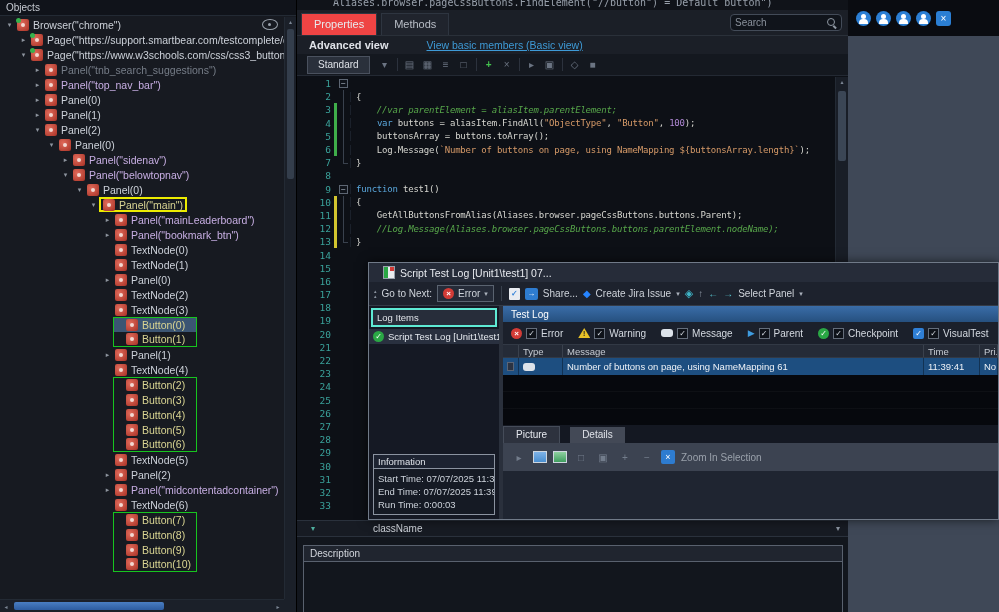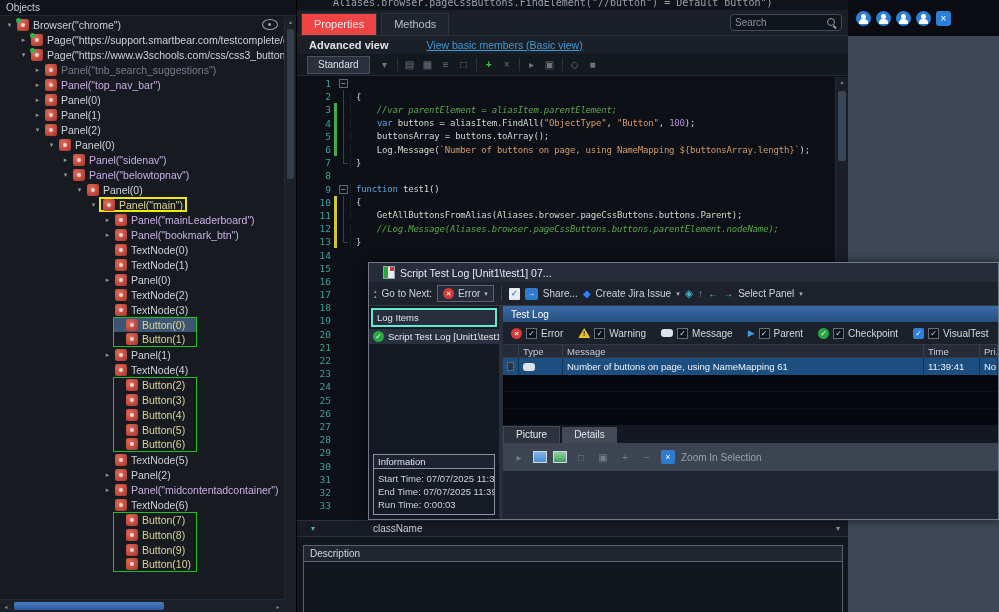--- a/index.html
+++ b/index.html
@@ -134,21 +134,21 @@
   .tl-thead{height:14px;background:#252b37;display:flex;font-size:9.5px;color:#c6cbd3;flex:none;border-top:1px solid #323945;border-bottom:1px solid #323945;box-sizing:border-box;}
   .tl-thead>span{border-right:1px solid #3a414d;padding:0 4px;display:flex;align-items:center;overflow:hidden;white-space:nowrap;box-sizing:border-box;}
   .col-m{width:16px;flex:none;} .col-t{width:44px;flex:none;} .col-msg{flex:1;min-width:0;} .col-time{width:56px;flex:none;} .col-pri{width:18px;flex:none;}
   .tl-row{height:17px;background:#1d4e80;display:flex;align-items:center;font-size:9.5px;color:#eef2f7;flex:none;}
   .tl-row>span{padding:0 4px;display:flex;align-items:center;overflow:hidden;white-space:nowrap;border-right:1px solid rgba(0,0,0,.35);height:100%;box-sizing:border-box;}
   .row-marker{width:9px;height:9px;border:1px solid #5b6576;background:#2b3342;box-sizing:border-box;}
   .tl-empty{flex:1;background:#06080d;background-image:repeating-linear-gradient(to bottom,transparent 0,transparent 16px,rgba(255,255,255,.03) 16px,rgba(255,255,255,.03) 17px);}
   .tl-tabs{height:18px;background:#141822;display:flex;align-items:flex-end;flex:none;}
   .ptab{padding:2px 12px 3px;font-size:10px;}
   .ptab.active{background:#2d323e;color:#e6e9ef;border:1px solid #454c59;border-bottom:none;}
-  .ptab.inactive{background:#434956;color:#e0e3e9;margin-left:2px;}
+  .ptab.inactive{background:#434956;color:#e0e3e9;margin-left:10px;}
   .ptoolbar{height:28px;background:#3c4351;display:flex;align-items:center;gap:6px;padding-left:8px;font-size:10px;color:#9aa1ab;flex:none;}
   .pticon{width:16px;height:16px;display:flex;align-items:center;justify-content:center;font-size:10px;color:#737d8c;flex:none;}
   .pticon.blue{color:#fff;background:#2e7cd0;border-radius:2px;width:14px;height:14px;font-size:9px;}
   .pticon.img{width:14px;height:12px;background:linear-gradient(#7fb3e8,#4a8fd0);border:1px solid #cfd6df;box-sizing:border-box;}
   .pticon.img2{width:14px;height:12px;background:linear-gradient(#8fd0a0,#3f9e5f);border:1px solid #cfd6df;box-sizing:border-box;}
   .pt-content{height:48px;background:#1f2531;flex:none;}
 </style>
 </head>
 <body>
 

